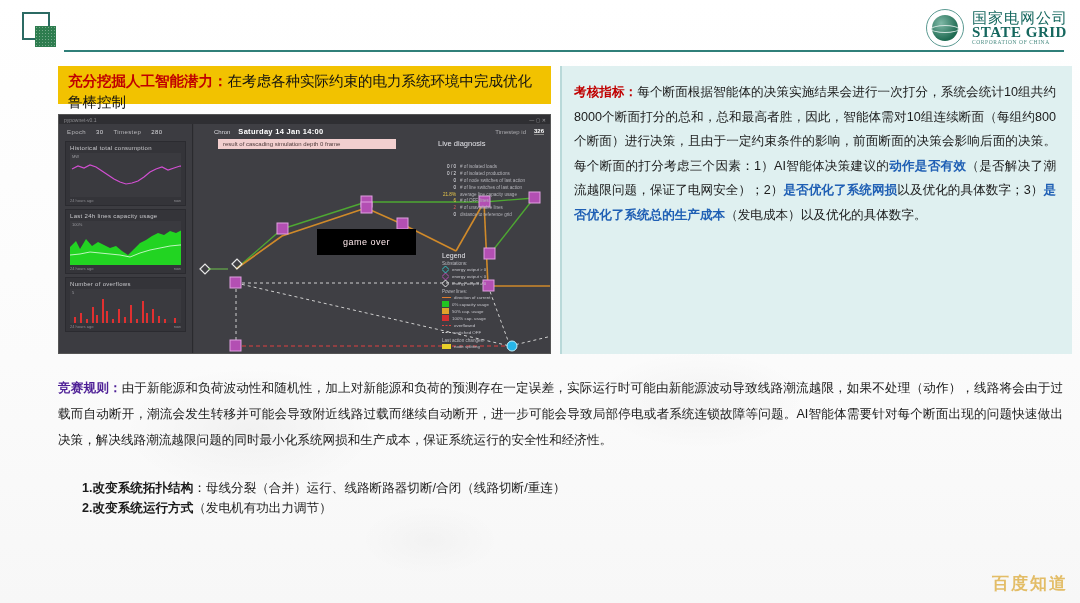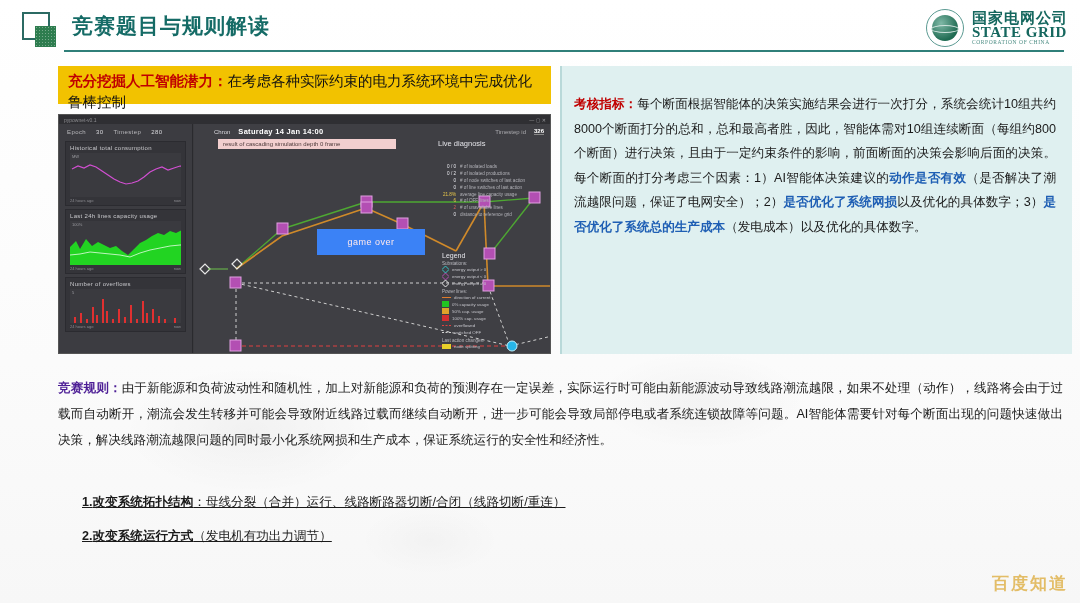--- a/index.html
+++ b/index.html
@@ -51,21 +51,21 @@
   }
   .sg-globe .ball{
     position:absolute; left:7px; top:7px; width:26px; height:26px; border-radius:50%;
     background:radial-gradient(circle at 35% 32%, #7fb8a6, #1f6b52 70%);
   }
   .sg-globe .band{
     position:absolute; left:6px; top:17px; width:28px; height:8px;
     border:1px solid #cfe3dd; border-radius:50%;
   }
   .sg-text{ line-height:1.02; }
-  .sg-cn{ font-size:15px; font-weight:bold; color:#15675e; letter-spacing:1px;}
+  .sg-cn{ font-size:15px; font-weight:normal; color:#15675e; letter-spacing:1px;}
   .sg-en{ font-size:15px; font-weight:bold; color:#15675e; letter-spacing:.5px; font-family:"Liberation Serif", serif;}
   .sg-sub{ font-size:5.5px; color:#4c8d84; letter-spacing:.6px; font-family:"Liberation Serif", serif;}
 
   
   .yellow-banner{
     position:absolute; left:58px; top:66px; width:493px; height:38px;
     background:#f2c200;
     padding:4px 8px 0 10px;
     line-height:1.32;
   }
@@ -123,73 +123,72 @@
   .diag .val.y{ color:#e8c74b;}
   .diag .val.r{ color:#d95f5f;}
   .diag .lbl{ color:#b2b2b8;}
   .legend{
     position:absolute; right:4px; bottom:3px; width:104px; color:#cfcfd4;
   }
   .legend h4{ font-size:7px; font-weight:normal; color:#e6e6eb; margin-bottom:2px;}
   .legend .grp{ font-size:4.6px; color:#b8b8be; margin-top:2px;}
   .legend .li{ display:flex; align-items:center; gap:3px; font-size:4.4px; color:#c4c4ca; line-height:1.6;}
   .gameover{
-    position:absolute; left:123px; top:105px; width:108px; height:26px;
-    background:#3b82f6; color:#ffe9ec; font-size:9px;
+    position:absolute; left:123px; top:105px; width:99px; height:26px;
+    background:#000000; color:#ffe9ec; font-size:9px;
     display:flex; align-items:center; justify-content:center; letter-spacing:.5px;
   }
 
   
   .blue-panel{
     position:absolute; left:560px; top:66px; width:512px; height:288px;
     background:#dff0f0;
     border-left:2px solid #b9d9d9;
-    padding:26px 16px 0 12px;
+    padding:14px 16px 0 12px;
     line-height:1.95;
     font-size:12.6px; color:#1a1a1a;
     text-align:justify;
   }
   .blue-panel .red-b{ color:#c00000; font-weight:bold; }
   .blue-panel .blue-b{ color:#1f5fb4; font-weight:bold; }
 
   
   .rules{
     position:absolute; left:58px; top:376px; width:1005px;
     font-size:12.6px; color:#1a1a1a; line-height:2.05; text-align:justify;
     text-indent:0;
   }
   .rules .red-b{ color:#4c1d95; font-weight:bold; }
 
   .action{
     position:absolute; left:58px; top:478px; width:1005px;
     font-size:12.6px; color:#1a1a1a; line-height:1.6;
   }
   .action .red-b{ color:#c00000; font-weight:bold; }
-  .action .item{ margin-top:14px; padding-left:24px;text-decoration:underline; }
+  .action .item{ padding-left:24px; }
   .action .item b{ font-weight:bold; }
   .action .item .thin{ font-weight:normal; }
 
   
   .baidu-wm{
     position:absolute; right:12px; bottom:8px;
     font-size:17px; font-weight:bold; color:#e3bd67;
     letter-spacing:2px;
   }
 </style>
 </head>
 <body>
 
 <div class="bg-watermark"></div>
 
 <div class="header">
   <div class="logo-mark">
     <div class="sq-out"></div>
       <div class="sq-in"></div>
   </div>
-  <div class="header-title">竞赛题目与规则解读</div>
   <div class="header-rule"></div>
   <div class="sg-logo">
     <div class="sg-globe">
       <div class="ring"></div>
         <div class="ball"></div>
         <div class="band"></div>
     </div>
     <div class="sg-text">
       <div class="sg-cn">国家电网公司</div>
       <div class="sg-en">STATE GRID</div>

